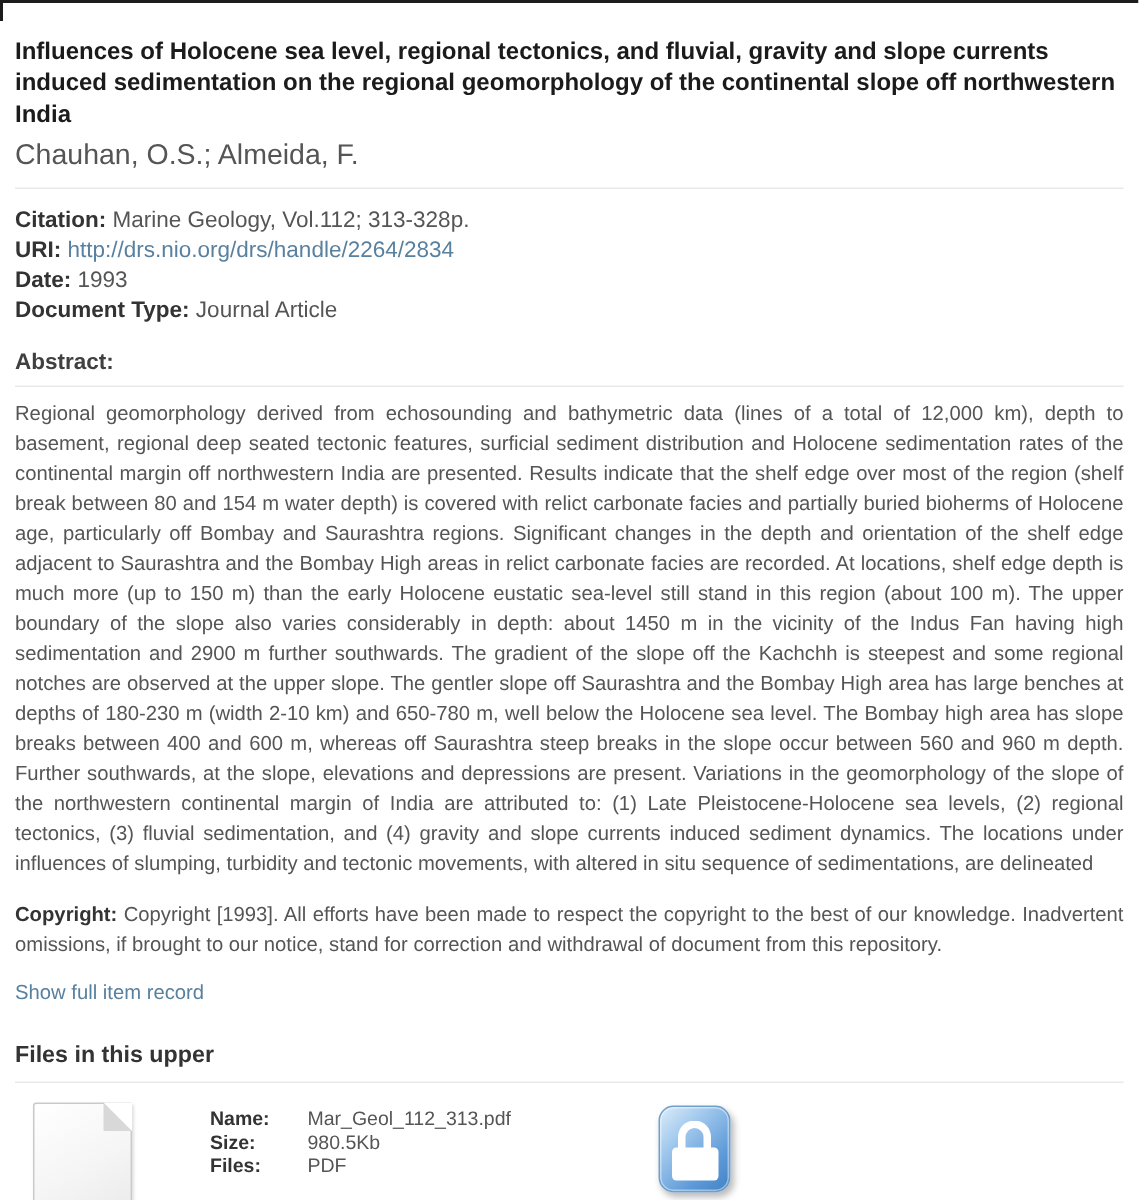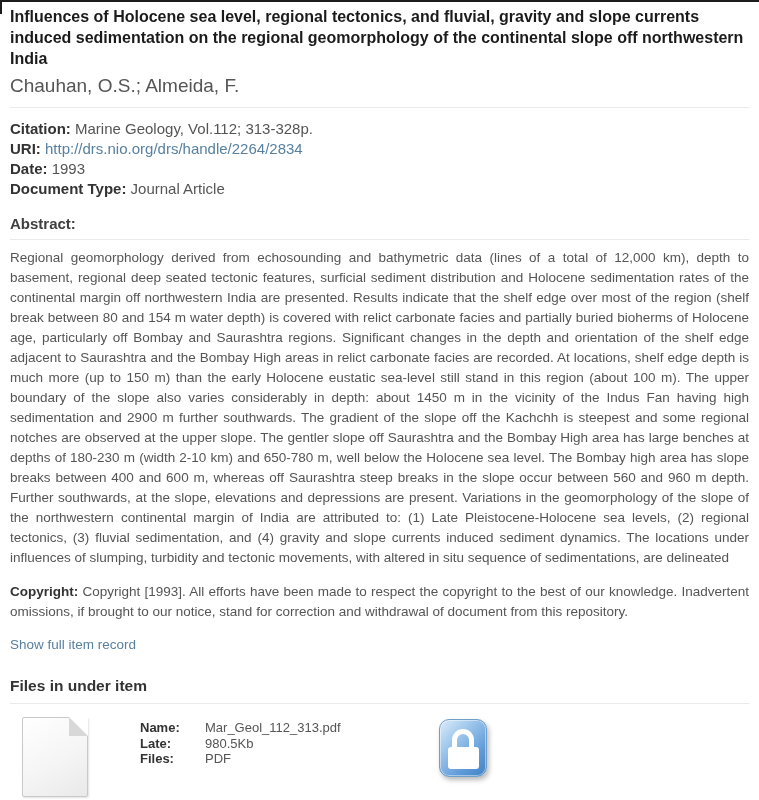--- a/index.html
+++ b/index.html
@@ -11,21 +11,21 @@
     position: relative;
     overflow: hidden;
   }
   .top-border { position: absolute; top: 0; left: 0; width: 759px; height: 2px; background: #1c1c1c; }
   .left-tick  { position: absolute; top: 0; left: 0; width: 2px; height: 14px; background: #1c1c1c; }
 
   .container { padding: 6px 10px 0 10px; }
 
   .title {
     font-size: 16px; font-weight: bold; color: #1b1b1b;
-    line-height: 21px; margin: 0 0 0 0;
+    line-height: 21px; margin: 18px 0 0 0;
   }
   .authors { font-size: 19px; color: #555555; margin-top: 6px; }
 
   .divider { border: 0; border-top: 1px solid #e9e9e9; margin: 10px 0 11px 0; }
 
   .meta { font-size: 15px; color: #555555; }
   .meta-row { line-height: 20px; }
   .meta-label { font-weight: bold; color: #333333; }
 
   a.link { color: #58809f; cursor: pointer; }
@@ -128,38 +128,38 @@
     </div>
   </div>
 
   <h2 class="section-heading">Abstract:</h2>
   <p class="abstract-text">Regional geomorphology derived from echosounding and bathymetric data (lines of a total of 12,000 km), depth to basement, regional deep seated tectonic features, surficial sediment distribution and Holocene sedimentation rates of the continental margin off northwestern India are presented. Results indicate that the shelf edge over most of the region (shelf break between 80 and 154 m water depth) is covered with relict carbonate facies and partially buried bioherms of Holocene age, particularly off Bombay and Saurashtra regions. Significant changes in the depth and orientation of the shelf edge adjacent to Saurashtra and the Bombay High areas in relict carbonate facies are recorded. At locations, shelf edge depth is much more (up to 150 m) than the early Holocene eustatic sea-level still stand in this region (about 100 m). The upper boundary of the slope also varies considerably in depth: about 1450 m in the vicinity of the Indus Fan having high sedimentation and 2900 m further southwards. The gradient of the slope off the Kachchh is steepest and some regional notches are observed at the upper slope. The gentler slope off Saurashtra and the Bombay High area has large benches at depths of 180-230 m (width 2-10 km) and 650-780 m, well below the Holocene sea level. The Bombay high area has slope breaks between 400 and 600 m, whereas off Saurashtra steep breaks in the slope occur between 560 and 960 m depth. Further southwards, at the slope, elevations and depressions are present. Variations in the geomorphology of the slope of the northwestern continental margin of India are attributed to: (1) Late Pleistocene-Holocene sea levels, (2) regional tectonics, (3) fluvial sedimentation, and (4) gravity and slope currents induced sediment dynamics. The locations under influences of slumping, turbidity and tectonic movements, with altered in situ sequence of sedimentations, are delineated</p>
 
   <p class="copyright"><span class="meta-label">Copyright:</span> <span>Copyright [1993]. All efforts have been made to respect the copyright to the best of our knowledge. Inadvertent omissions, if brought to our notice, stand for correction and withdrawal of document from this repository.</span></p>
 
   <a class="link show-record">Show full item record</a>
 
-  <h2 class="files-heading">Files in under item</h2>
+  <h2 class="files-heading">Files in this upper</h2>
 
   <div class="file-row">
 
     <div class="thumb-wrap">
       <div class="doc-icon">
         <div class="doc-fold"></div>
       </div>
 
     </div>
 
     <div class="file-meta">
       <div class="fm-row">
         <span class="fm-label">Name:</span>
         <span>Mar_Geol_112_313.pdf</span>
       </div>
       <div class="fm-row">
-        <span class="fm-label">Late:</span>
+        <span class="fm-label">Size:</span>
         <span>980.5Kb</span>
       </div>
       <div class="fm-row">
         <span class="fm-label">Files:</span>
         <span>PDF</span>
       </div>
     </div>
 
     <div class="blue-lock">
       <div class="bl-shackle"></div>

